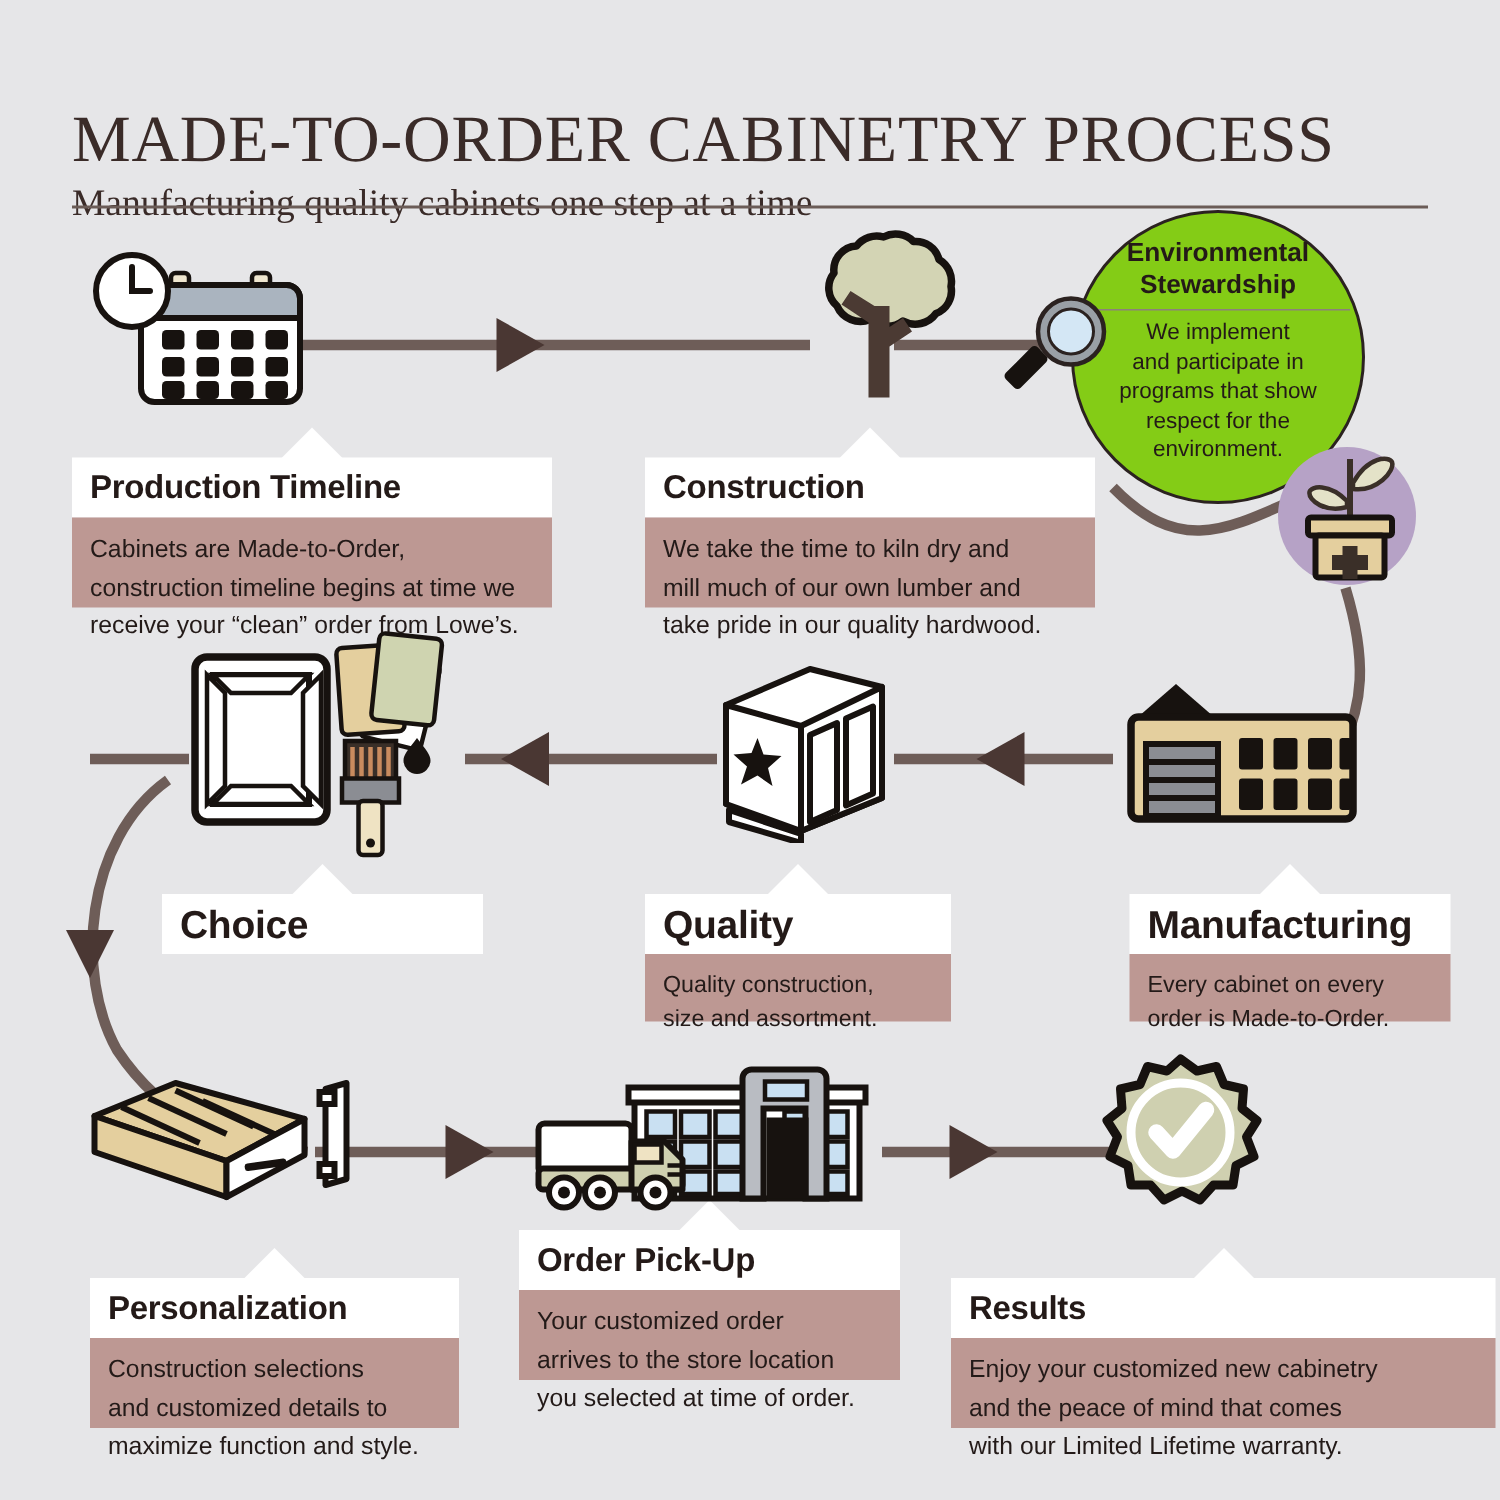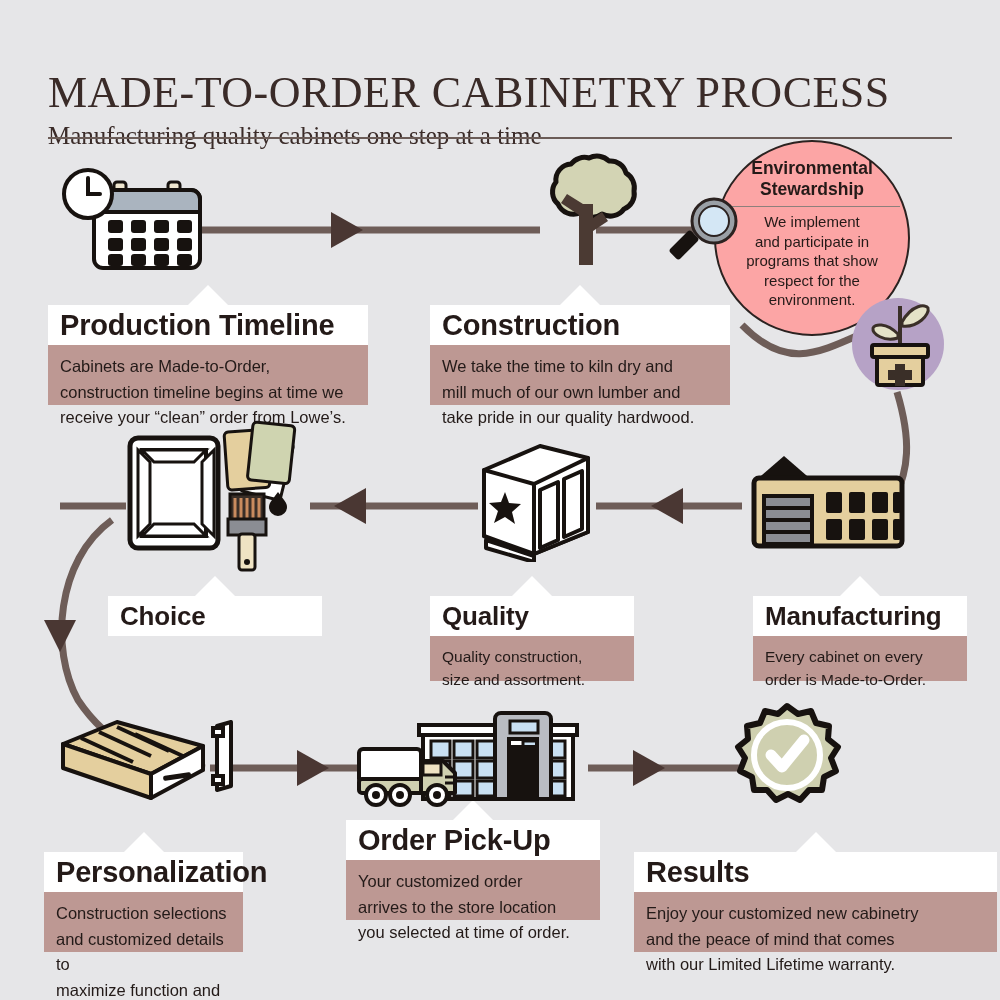--- a/index.html
+++ b/index.html
@@ -48,21 +48,21 @@
     border-right:22px solid transparent;
     border-bottom:22px solid #ffffff;
   }
   .card .head{
     position:absolute;top:20px;left:0;right:0;
     background:#ffffff;
     height:40px;
   }
   .card .title{
     position:absolute;top:20px;left:12px;right:8px;
-    font-size:29px;
+    font-size:22px;
     font-weight:700;
     color:#241a18;
     line-height:40px;
     white-space:nowrap;
     letter-spacing:-0.2px;
   }
   .card .body{
     position:absolute;top:60px;left:0;right:0;bottom:0;
     background:#bd9893;
     color:#231a18;
@@ -72,32 +72,32 @@
     box-sizing:border-box;
     white-space:pre-line;
   }
 
   
   #card-timeline{left:48px;top:285px;width:320px;height:120px;}
   #card-construction{left:430px;top:285px;width:300px;height:120px;}
   #card-choice{left:108px;top:576px;width:172px;height:105px;padding-left:42px;}
   #card-quality{left:430px;top:576px;width:204px;height:105px;}
   #card-manufacturing{left:753px;top:576px;width:214px;height:105px;}
-  #card-personalization{left:44px;top:832px;width:199px;height:120px;}
+  #card-personalization{left:60px;top:832px;width:246px;height:120px;}
   #card-pickup{left:346px;top:800px;width:254px;height:120px;}
   #card-results{left:634px;top:832px;width:363px;height:120px;}
 
   #card-choice .title,#card-quality .title,#card-manufacturing .title{font-size:26px;}
   #card-choice .body,#card-quality .body,#card-manufacturing .body{font-size:15.5px;line-height:1.5;}
 
   
   #callout{
     position:absolute;left:714px;top:140px;width:196px;height:196px;
     border-radius:50%;
-    background:#fca5a5;
+    background:#84cc16;
     border:2px solid #2b2220;
     box-sizing:border-box;
     z-index:6;
   }
   #callout .c-title{
     position:absolute;top:16px;left:10px;right:10px;
     text-align:center;
     font-size:17.5px;font-weight:700;color:#241a18;line-height:1.18;
   }
   #callout .c-div{

